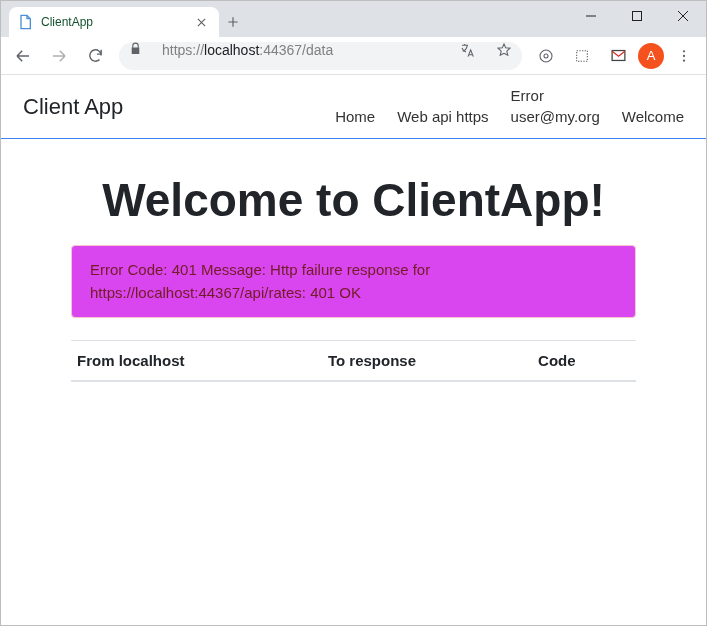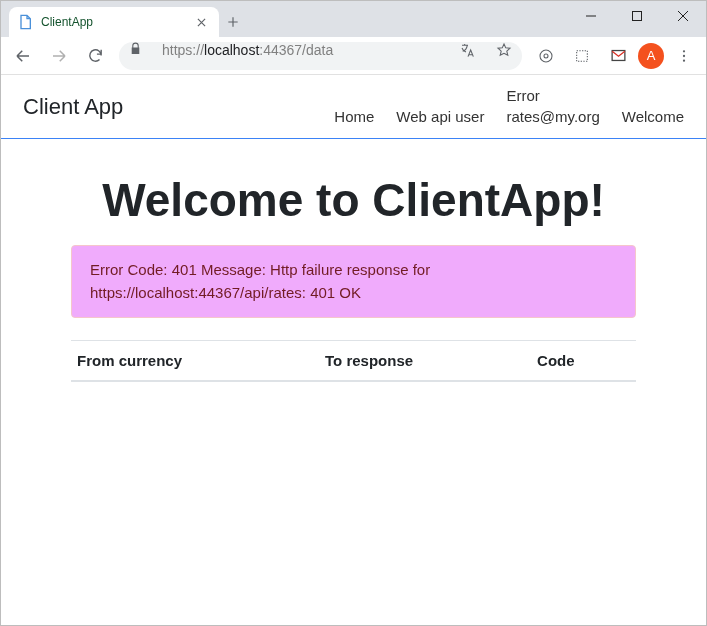--- a/index.html
+++ b/index.html
@@ -24,21 +24,21 @@
     .omni .url .host { color:#202124; }
     .avatar { width:26px; height:26px; border-radius:50%; background:#f4511e; color:#fff; display:flex; align-items:center; justify-content:center; font-size:13px; }
     
     .page { flex:1; overflow:auto; }
     .navbar { height:64px; display:flex; align-items:center; padding:0 22px; border-bottom:1px solid #3b82f6; }
     .brand { font-size:22px; color:#212529; }
     .navlinks { margin-left:auto; display:flex; gap:22px; align-items:flex-end; font-size:15px; color:#333; }
     .navlinks .navlink { cursor:pointer; line-height:1.35; }
     .content { padding:22px 70px 0; }
     .headline { font-size:46px; font-weight:700; text-align:center; color:#212529; margin:12px 0 18px; }
-    .alert { background:#f0abfc; border:1px solid #f5c6cb; color:#721c24; border-radius:4px; padding:12px 18px; font-size:15px; line-height:1.55; margin-bottom:22px; }
+    .alert { background:#d946ef; border:1px solid #f5c6cb; color:#721c24; border-radius:4px; padding:12px 18px; font-size:15px; line-height:1.55; margin-bottom:22px; }
     table { width:100%; border-collapse:collapse; }
     thead th { text-align:left; font-weight:700; font-size:15px; color:#212529; padding:11px 6px; border-top:1px solid #dee2e6; border-bottom:2px solid #dee2e6; }
     svg { display:block; }
   </style>
 </head>
 <body>
 
 <div class="window">
 
   <div class="titlebar">
@@ -142,36 +142,36 @@
           <circle cx="12" cy="19" r="1.7" fill="currentColor"></circle>
         </svg>
       </div>
   </div>
 
   <div class="page">
     <div class="navbar">
       <div class="brand">Client App</div>
       <div class="navlinks">
         <div class="navlink">Home</div>
-        <div class="navlink">Web api user</div>
+        <div class="navlink">Web api https</div>
         <div class="navlink">
           <div>Error</div>
-          <div>rates@my.org</div>
+          <div>user@my.org</div>
         </div>
         <div class="navlink">Welcome</div>
       </div>
     </div>
 
     <div class="content">
       <h1 class="headline">Welcome to ClientApp!</h1>
       <div class="alert">Error Code: 401 Message: Http failure response for https://localhost:44367/api/rates: 401 OK</div>
       <table>
         <thead>
           <tr>
-            <th>From currency</th>
+            <th>From localhost</th>
             <th>To response</th>
             <th>Code</th>
           </tr>
         </thead>
         <tbody></tbody>
       </table>
     </div>
   </div>
 </div>
 

